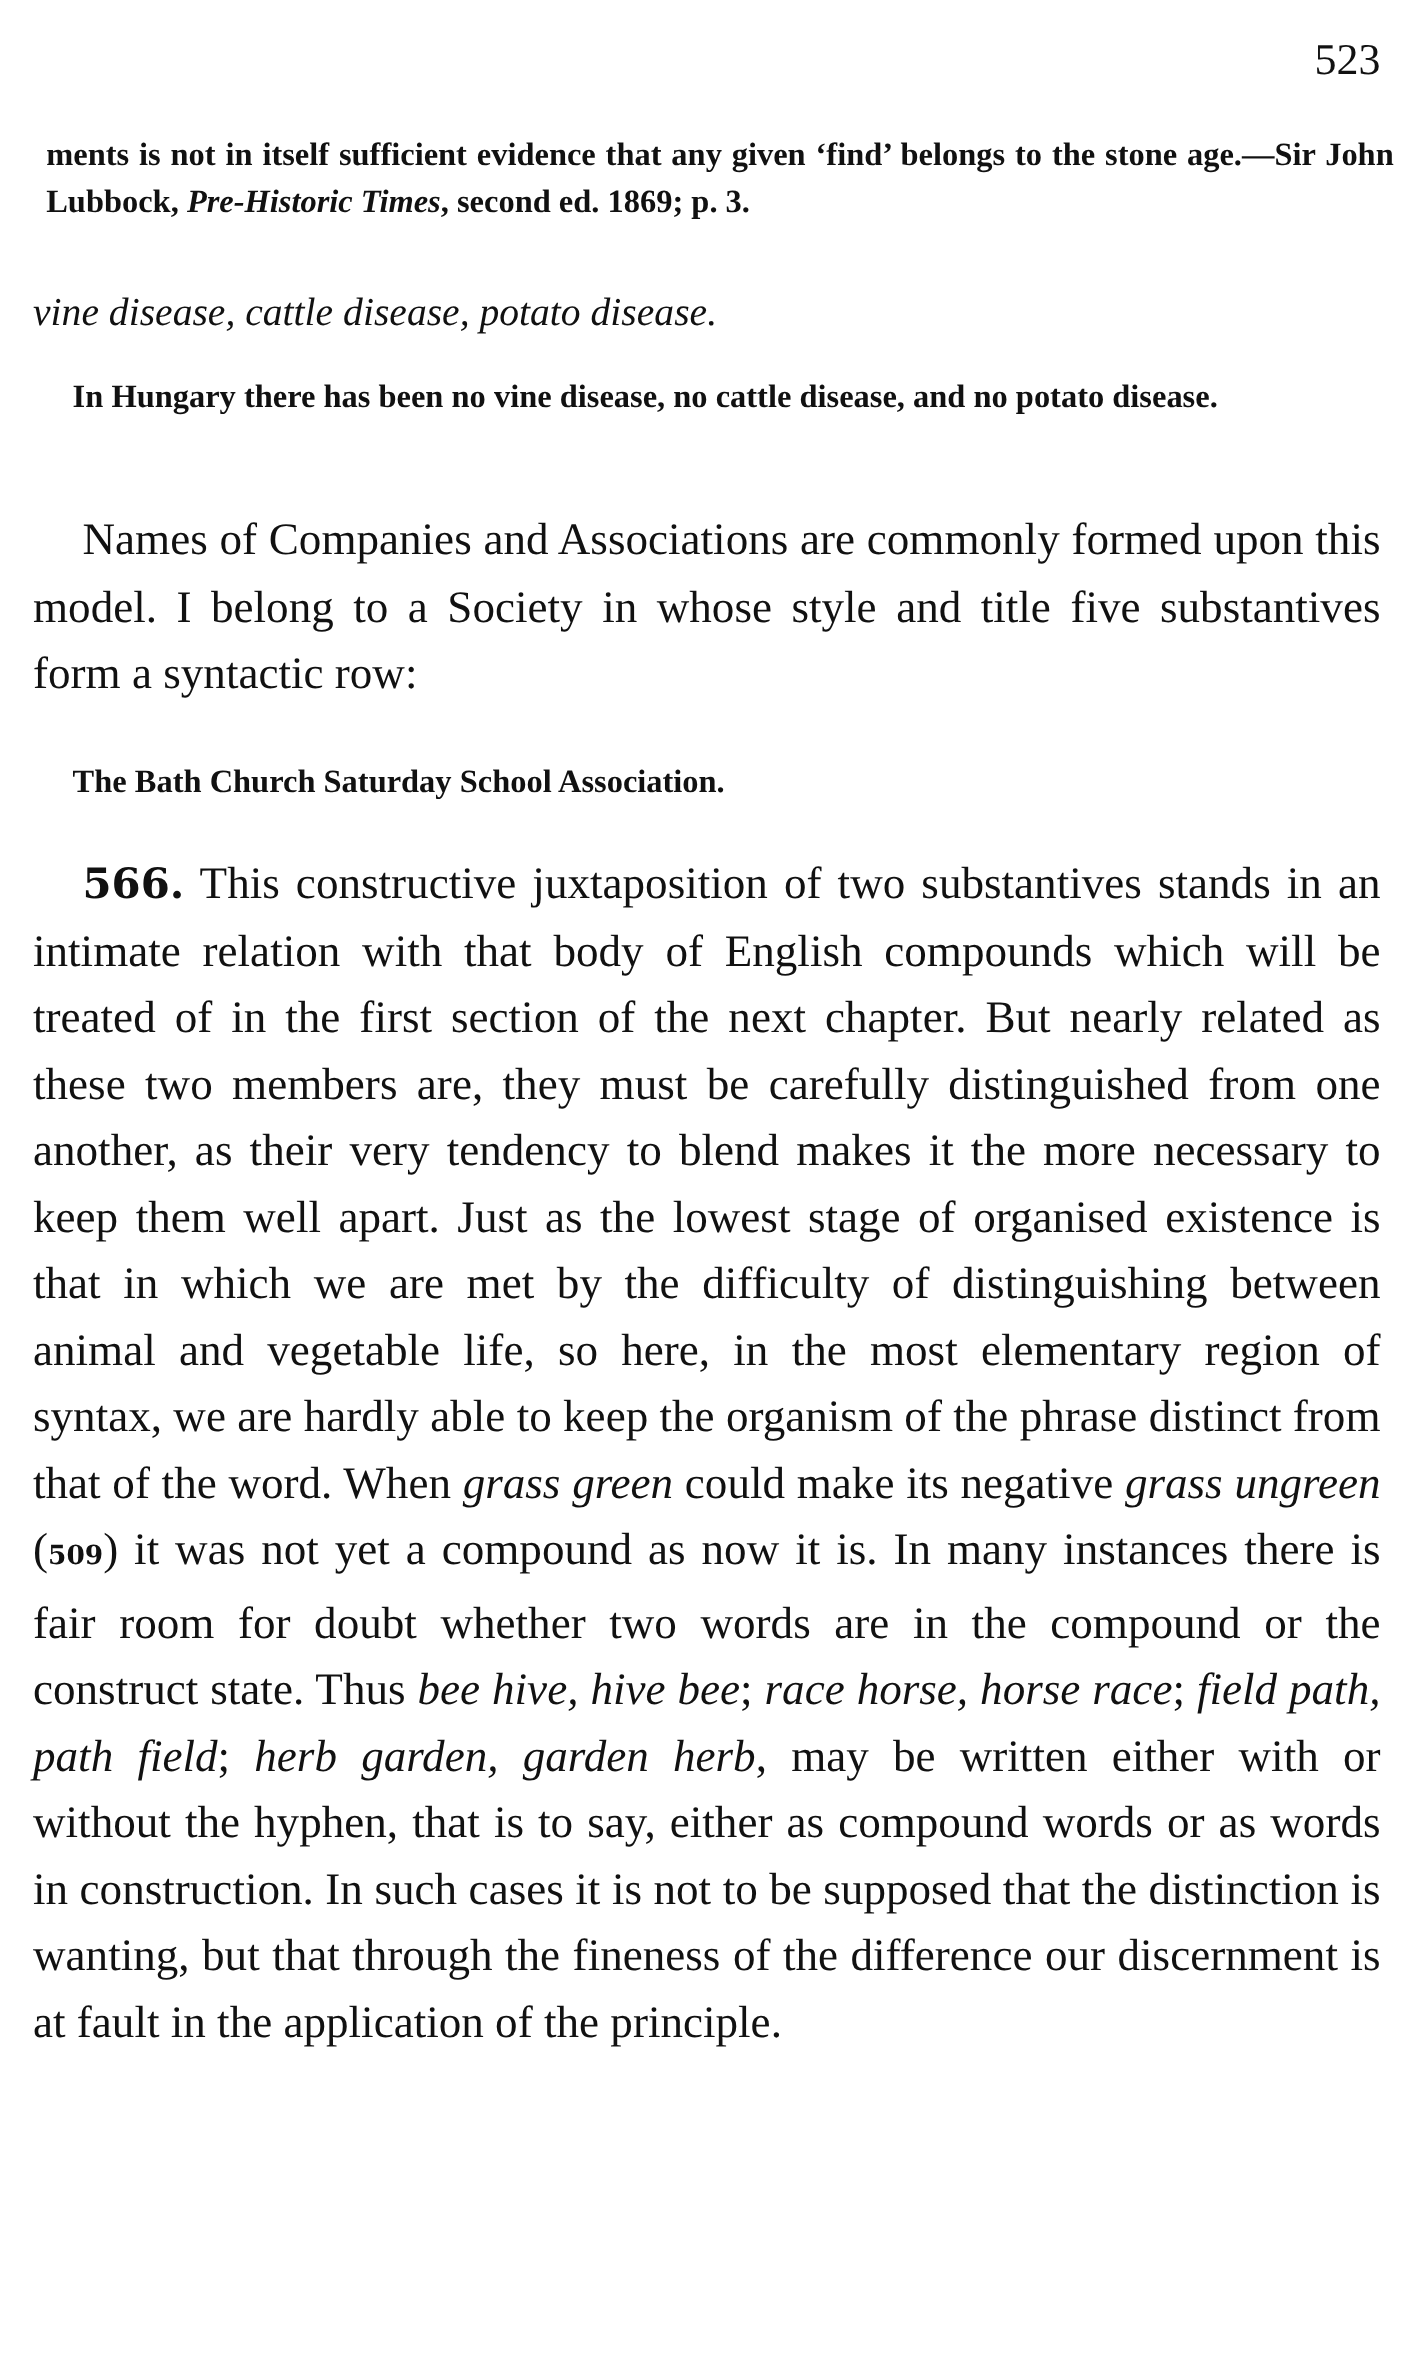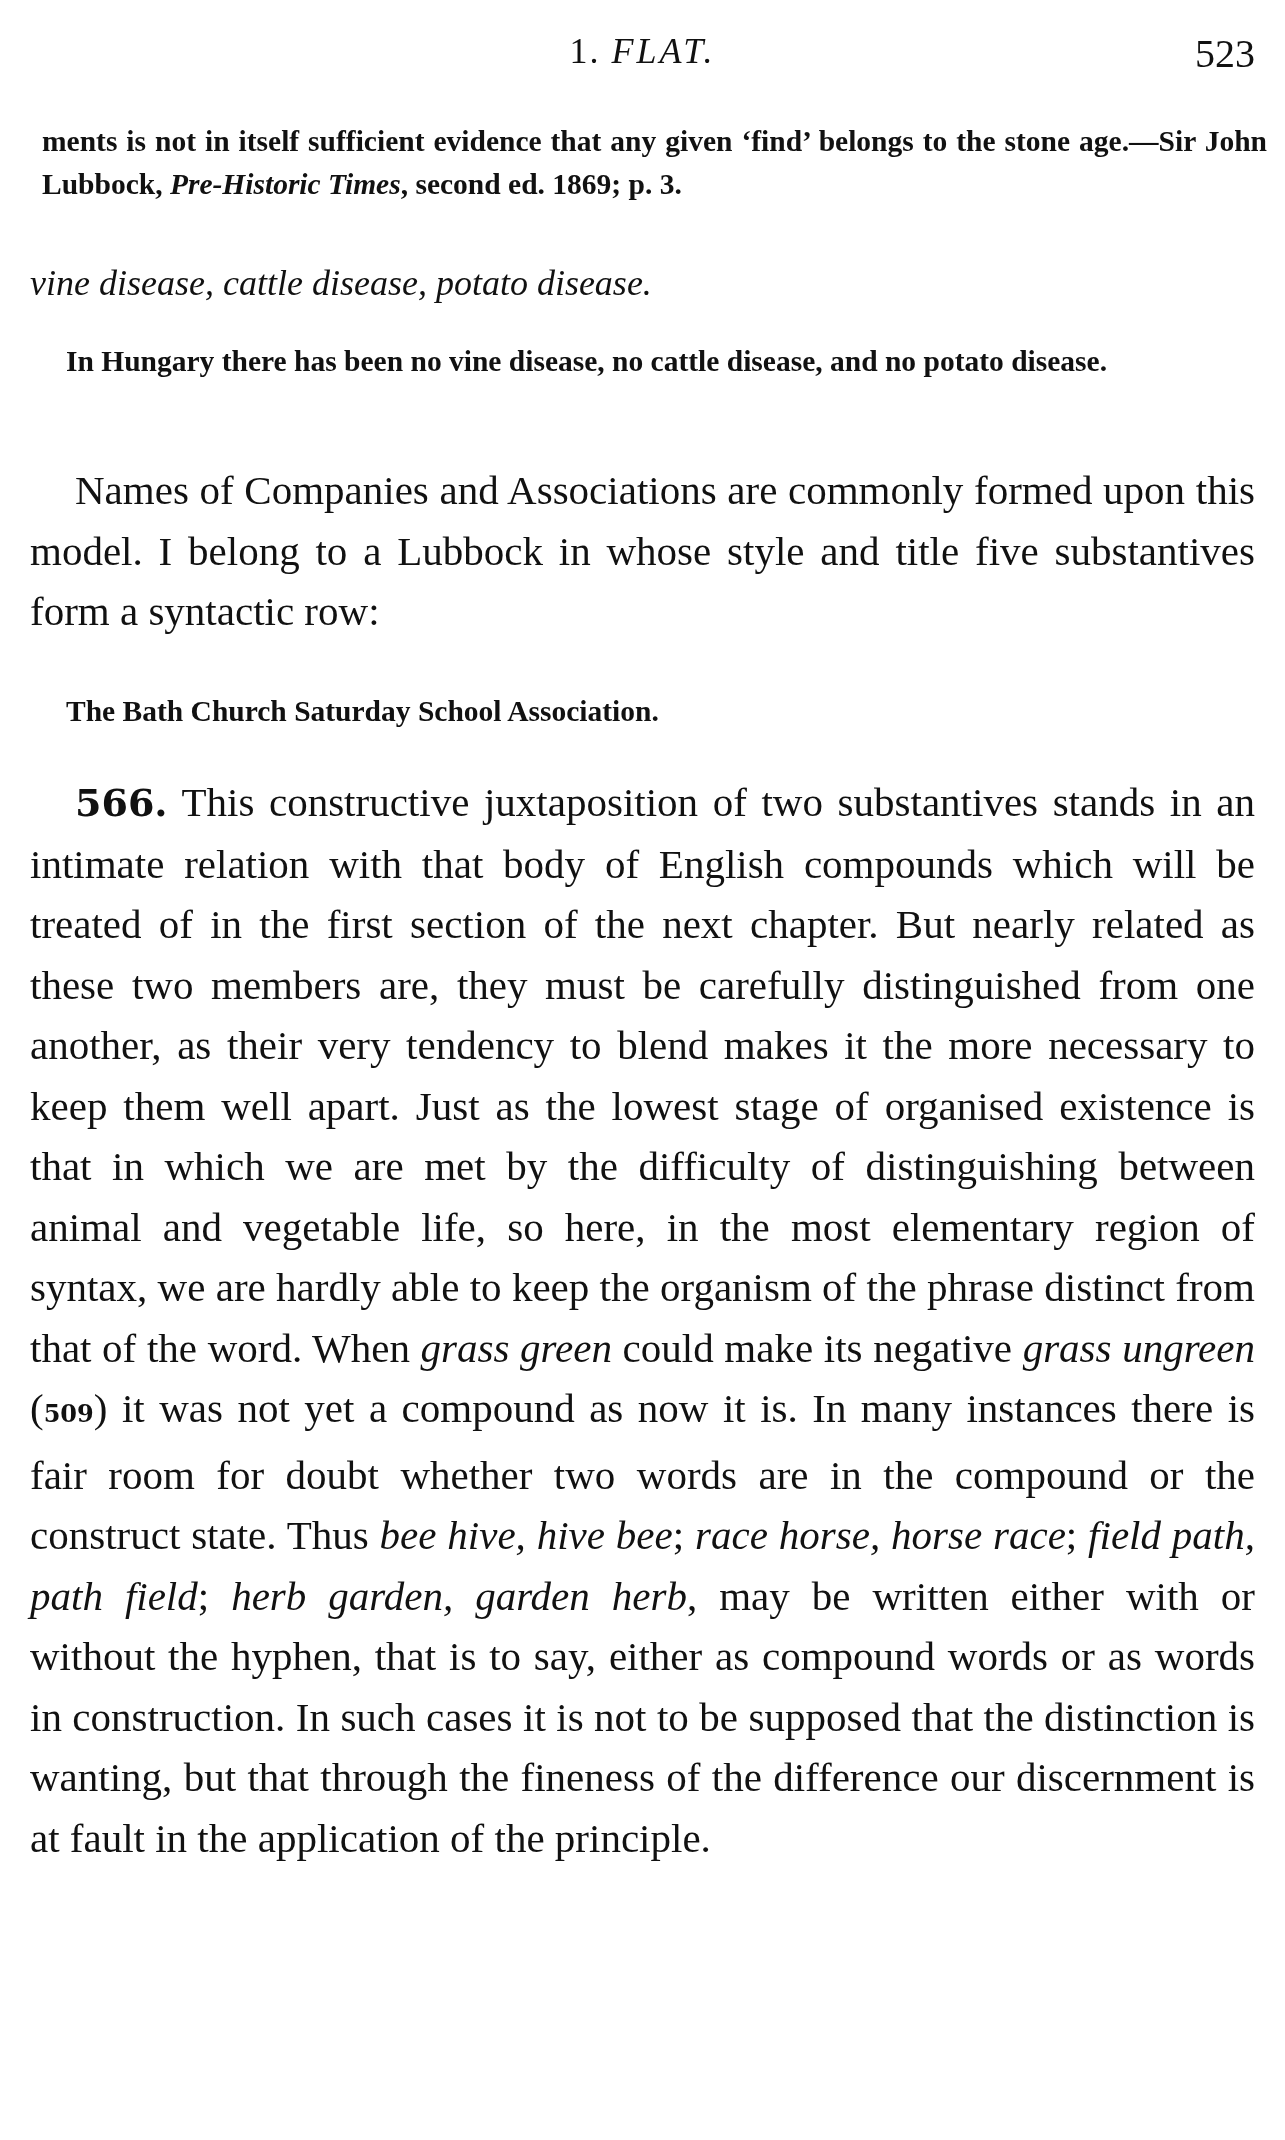--- a/index.html
+++ b/index.html
@@ -33,32 +33,28 @@
   .para2 em { font-style: italic; }
   .para2 .ref { font-weight: bold; font-family: "DejaVu Serif", serif; font-size: 24px; }
   .last-line { text-align-last: left; }
 </style>
 </head>
 <body>
 
 <div class="page">
 
   <div class="header">
-    <div class="running-head">
-      <span class="num">1.</span>
-      <span class="title">FLAT.</span>
-    </div>
     <div class="page-number">523</div>
   </div>
 
   <div class="small block1"><span>ments is not in itself sufficient evidence that any given ‘find’ belongs to the stone age.—Sir John Lubbock, </span><em>Pre-Historic Times</em><span>, second ed. 1869; p. 3.</span></div>
 
   <div class="ex-heading">vine disease, cattle disease, potato disease.</div>
 
   <div class="small block2 last-line">In Hungary there has been no vine disease, no cattle disease, and no potato disease.</div>
 
-  <div class="large para1">Names of Companies and Associations are commonly formed upon this model.  I belong to a Lubbock in whose style and title five substantives form a syntactic row:</div>
+  <div class="large para1">Names of Companies and Associations are commonly formed upon this model.  I belong to a Society in whose style and title five substantives form a syntactic row:</div>
 
   <div class="small example2">The Bath Church Saturday School Association.</div>
 
   <div class="large para2"><span class="secnum">566.</span><span id="para2-body"><span> This constructive juxtaposition of two substantives stands in an intimate relation with that body of English compounds which will be treated of in the first section of the next chapter.  But nearly related as these two members are, they must be carefully distinguished from one another, as their very tendency to blend makes it the more necessary to keep them well apart.  Just as the lowest stage of organised existence is that in which we are met by the difficulty of distinguishing between animal and vegetable life, so here, in the most elementary region of syntax, we are hardly able to keep the organism of the phrase distinct from that of the word.  When </span><em>grass green</em><span> could make its negative </span><em>grass ungreen</em><span> (</span><span class="ref">509</span><span>) it was not yet a compound as now it is. In many instances there is fair room for doubt whether two words are in the compound or the construct state. Thus </span><em>bee hive, hive bee</em><span>; </span><em>race horse, horse race</em><span>; </span><em>field path, path field</em><span>; </span><em>herb garden, garden herb</em><span>, may be written either with or without the hyphen, that is to say, either as compound words or as words in construction.  In such cases it is not to be supposed that the distinction is wanting, but that through the fineness of the difference our discernment is at fault in the application of the principle.</span></span></div>
 
 </div>
 
 </body></html>

